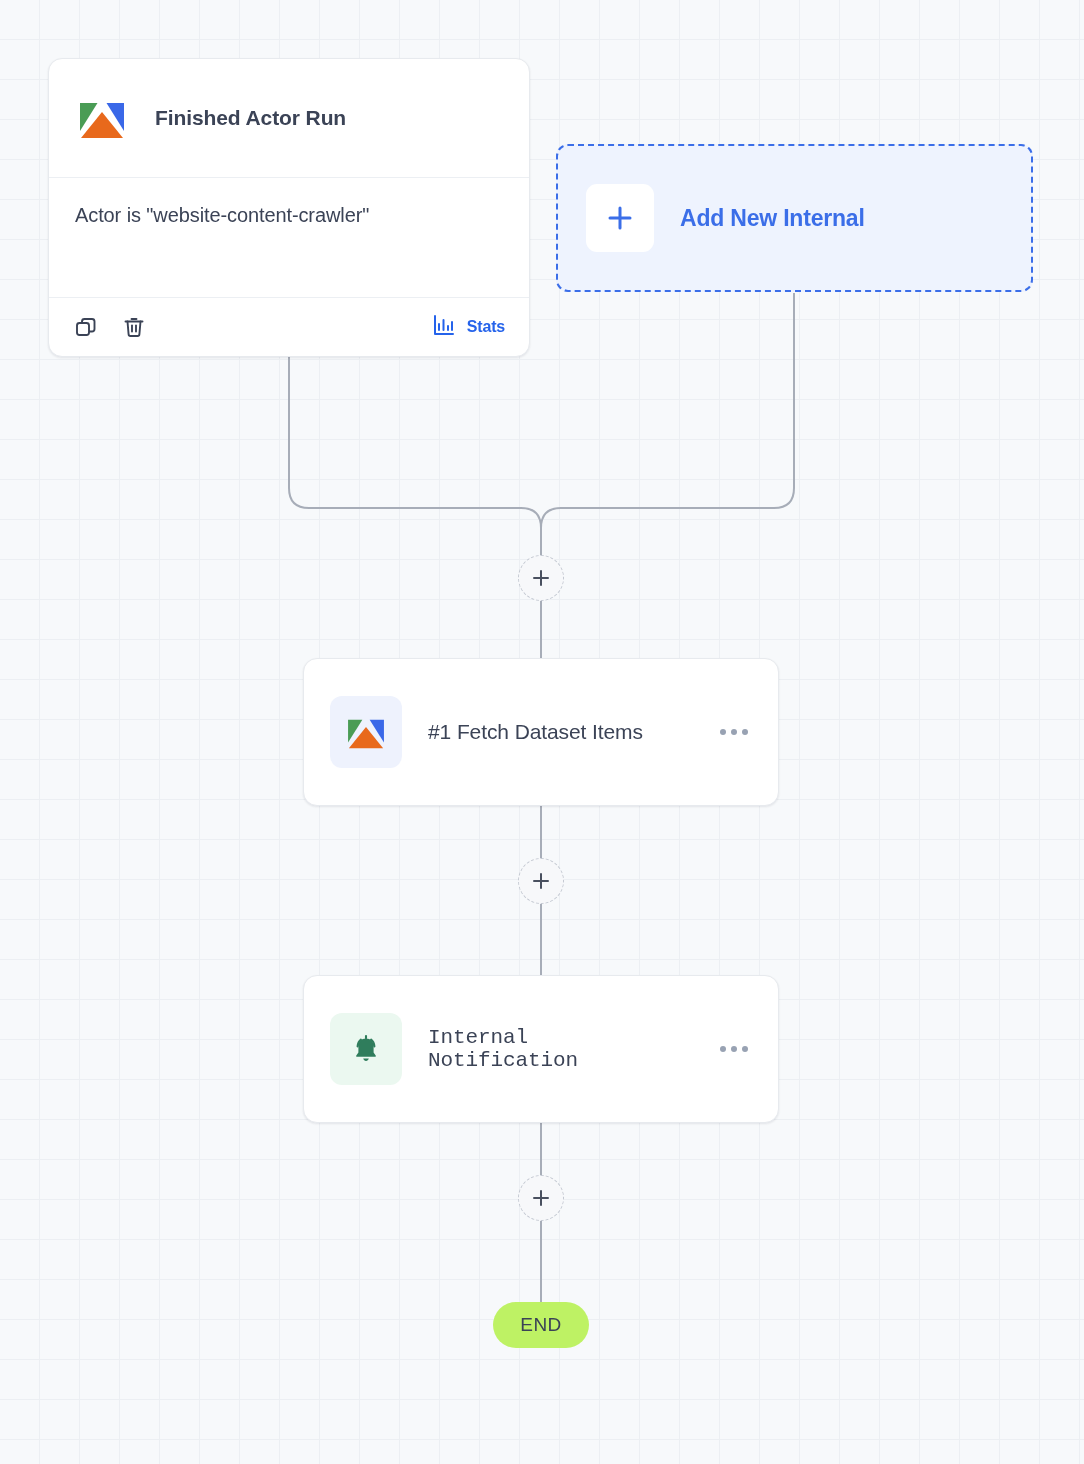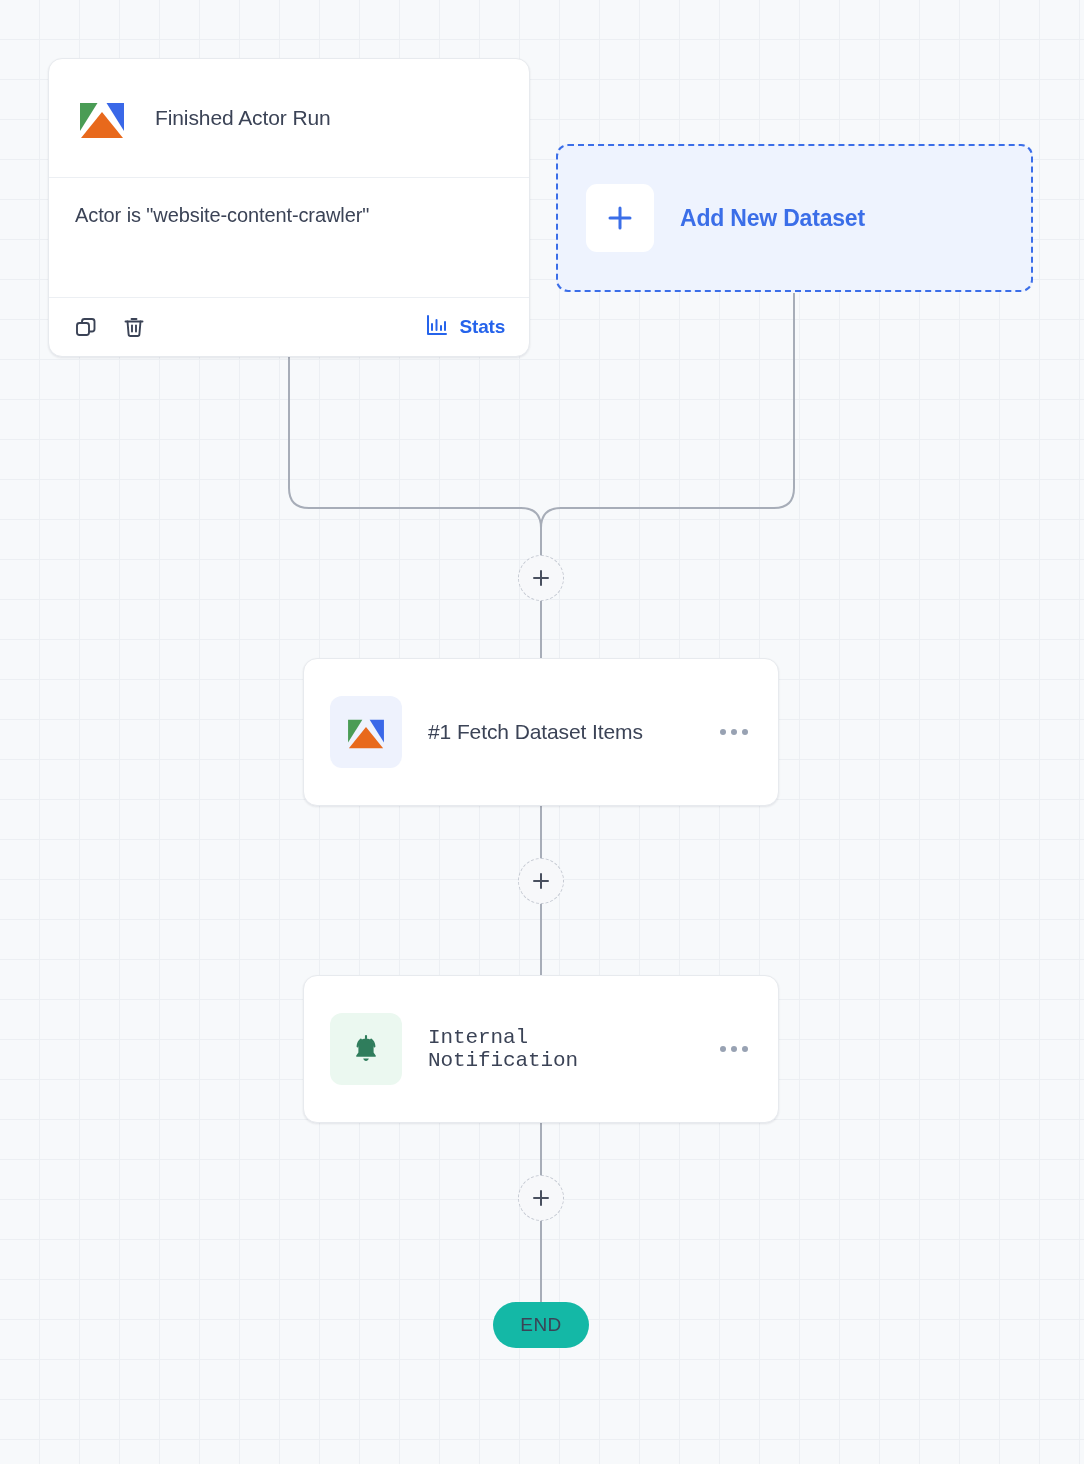--- a/index.html
+++ b/index.html
@@ -57,20 +57,21 @@
     display: flex;
     align-items: center;
     padding: 0 26px;
     gap: 26px;
     border-bottom: 1px solid #eceff3;
   }
   .trigger-title {
     font-size: 21px;
     color: #3b4356;
     letter-spacing: -0.1px;
+    font-weight: bold;
   }
   .trigger-body {
     height: 120px;
     padding: 26px;
     border-bottom: 1px solid #eceff3;
   }
   .trigger-condition {
     font-size: 20px;
     color: #3b4356;
     letter-spacing: -0.1px;
@@ -93,21 +94,21 @@
   }
   .stats-link {
     margin-left: auto;
     display: flex;
     align-items: center;
     gap: 11px;
     color: #2563eb;
     cursor: pointer;
   }
   .stats-label {
-    font-size: 19px;
+    font-size: 16px;
     font-weight: bold;
     color: #2563eb;
     letter-spacing: -0.2px;
   }
 
   
   .add-trigger {
     position: absolute;
     left: 556px;
     top: 144px;
@@ -210,21 +211,21 @@
   .plus-node svg { color: #49505f; }
 
   
   .end-node {
     position: absolute;
     left: 493px;
     top: 1302px;
     width: 96px;
     height: 46px;
     border-radius: 23px;
-    background: #14b8a6;
+    background: #bef264;
     display: flex;
     align-items: center;
     justify-content: center;
   }
   .end-label {
     font-size: 19px;
     color: #3b4356;
     letter-spacing: 0.4px;
   }
 </style>
@@ -299,21 +300,21 @@
     </div>
   </div>
 
   <div class="add-trigger">
     <span class="add-trigger-icon">
       <svg width="32" height="32" viewBox="0 0 32 32" fill="none" stroke="currentColor" stroke-width="3" stroke-linecap="round">
         <path d="M16 6 V26"></path>
         <path d="M6 16 H26"></path>
       </svg>
     </span>
-    <span class="add-trigger-label">Add New Dataset</span>
+    <span class="add-trigger-label">Add New Internal</span>
   </div>
 
   <div class="plus-node p1">
     <svg width="22" height="22" viewBox="0 0 22 22" fill="none" stroke="currentColor" stroke-width="2" stroke-linecap="round">
       <path d="M11 4 V18"></path>
         <path d="M4 11 H18"></path>
     </svg>
   </div>
 
   <div class="step-card step-1">

